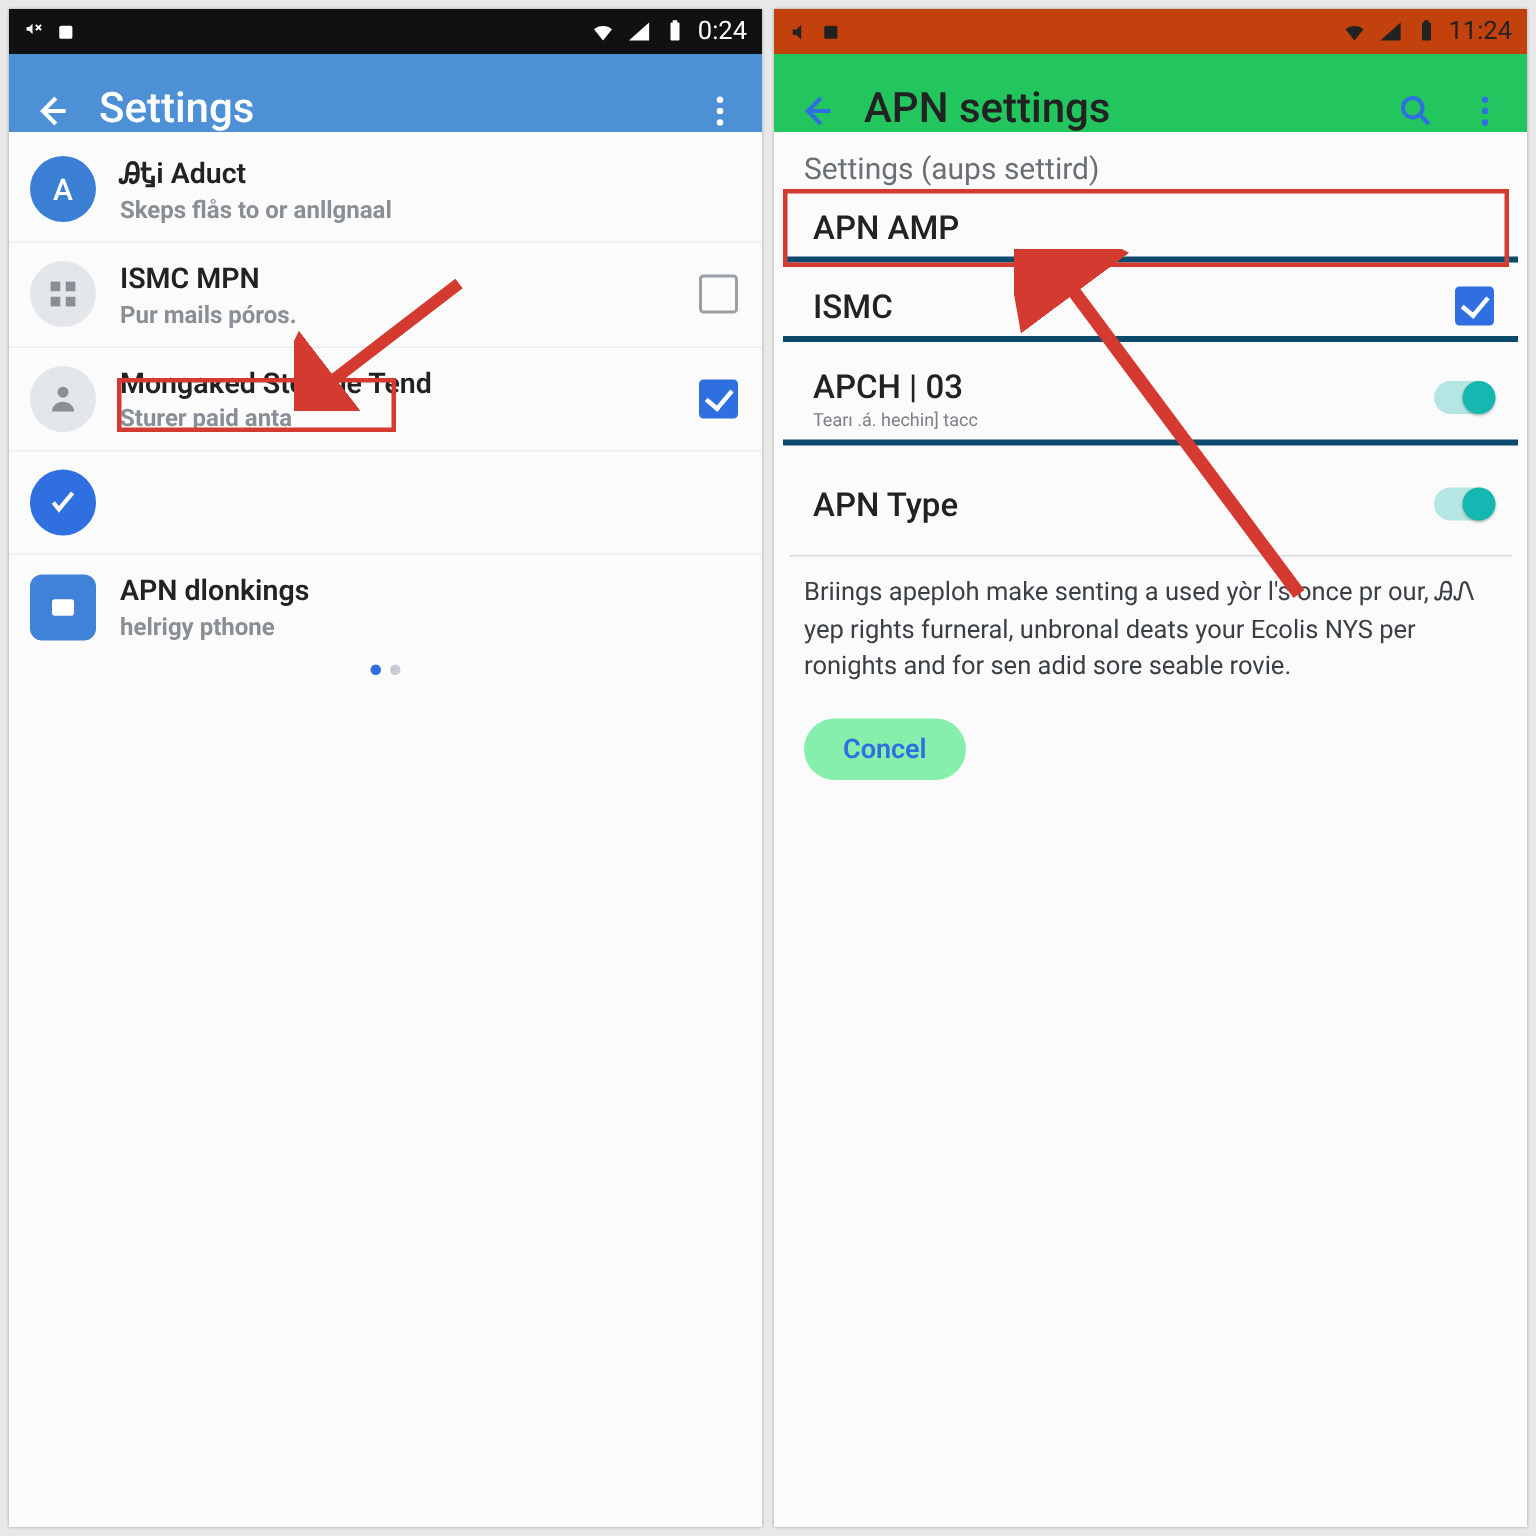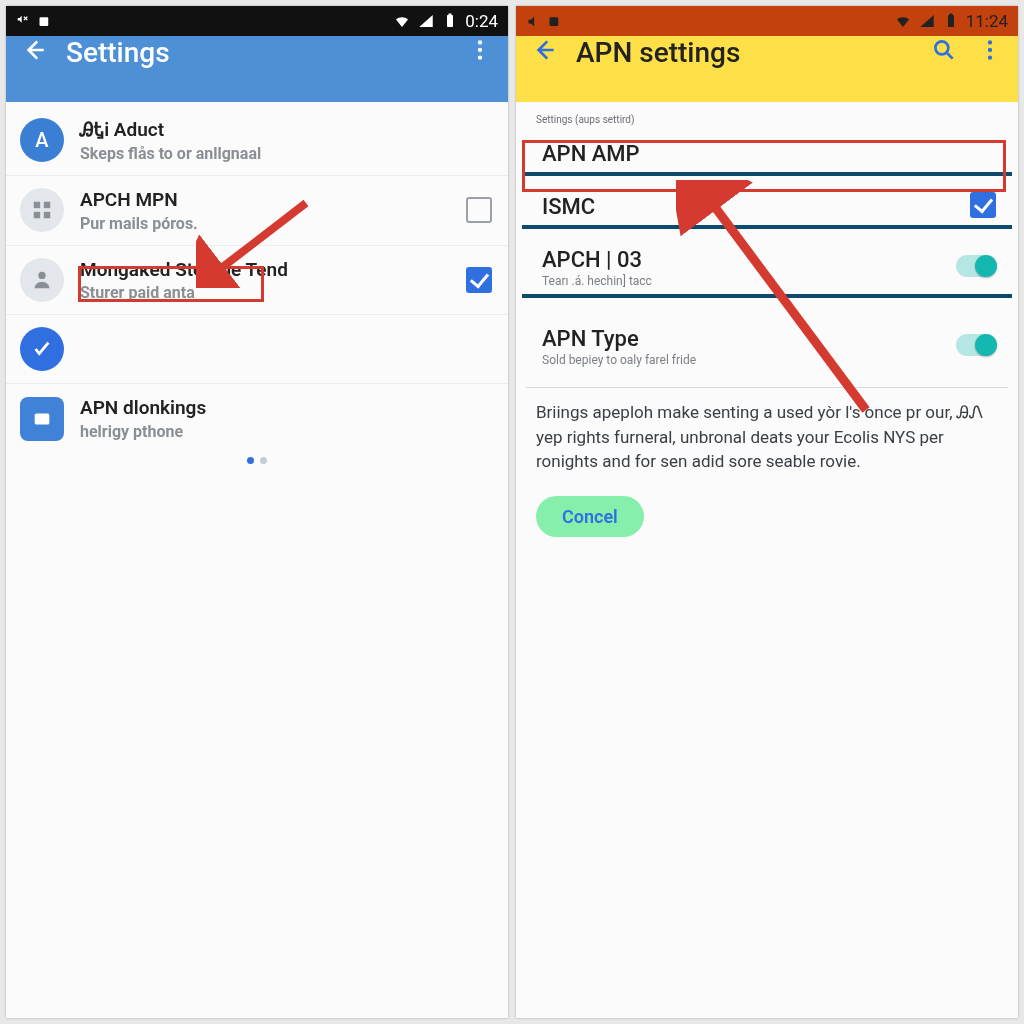--- a/index.html
+++ b/index.html
@@ -30,28 +30,28 @@
     font-size: 16px;
     justify-content: space-between;
   }
   .statusbar .left-icons, .statusbar .right-icons {
     display: flex; align-items: center; gap: 6px;
   }
   .statusbar.light { background: #c2410c; color: #222; }
   .status-glyph svg { width: 18px; height: 18px; display:block; }
   .status-glyph.small svg { width: 15px; height: 15px; }
   .appbar {
-    height: 66px;
+    height: 52px;
     display: flex;
-    align-items: flex-start;
+    align-items: flex-end;
     padding: 0 14px;
     gap: 18px;
   }
   .appbar.blue { background: #4d90d6; color: #fff; }
-  .appbar.white { background: #fde047; color: #222; }
+  .appbar.white { background: #22c55e; color: #222; }
   .appbar .title { font-size: 28px; font-weight: 500; flex:1; }
   .appbar.white .title { color:#222; font-weight:500; }
   .icon-btn { width:28px; height:28px; display:flex; align-items:center; justify-content:center; cursor:pointer; }
   .icon-btn svg { width:26px; height:26px; }
   .content { flex:1; background:#fbfbfb; position:relative; padding-top:4px;}
   
   .row {
     display:flex; align-items:center; padding:12px 16px 12px 14px;
     border-bottom:1px solid rgba(0,0,0,.06);
     position:relative;
@@ -74,21 +74,21 @@
   .row .sub2{font-size:15px; color:#8a8f96;}
   .chkbox{width:26px;height:26px;border:2px solid #9aa0a6;border-radius:3px;}
   .chkbox.checked{background:#2f6fe0;border-color:#2f6fe0;position:relative;}
   .chkbox.checked::after{content:"";position:absolute;left:6px;top:1px;width:8px;height:14px;border:solid #fff;border-width:0 3px 3px 0;transform:rotate(40deg);}
   .dots{display:flex;gap:6px;justify-content:center;margin-top:4px;}
   .dot{width:7px;height:7px;border-radius:50%;background:#c7ccd3;}
   .dot.active{background:#2f6fe0;}
   .highlight-box{position:absolute;border:3px solid #d43a2f;pointer-events:none;}
   .arrow{position:absolute;pointer-events:none;}
   
-  .subtitle{font-size:10px;color:#6a6f76;padding:8px 20px 6px;}
+  .subtitle{font-size:20px;color:#6a6f76;padding:8px 20px 6px;}
   .field{padding:10px 20px 6px; border-bottom:4px solid #0c4a6e; margin:0 6px 8px 6px; position:relative;}
   .field.noline{border-bottom:1px solid #cfd3d8;}
   .field .lbl{font-size:22px;color:#222;font-weight:500;}
   .field .val{font-size:12px;color:#7a7f86;margin-top:2px;}
   .field .trail{position:absolute;right:16px;top:50%;transform:translateY(-50%);}
   .toggle{width:40px;height:22px;border-radius:12px;background:#b6e6e3;position:relative;}
   .toggle::after{content:"";width:22px;height:22px;border-radius:50%;background:#15b8b1;position:absolute;right:-1px;top:0;box-shadow:0 1px 2px rgba(0,0,0,.3);}
   .desc{font-size:17px;color:#3a3f45;line-height:1.45;padding:12px 20px 0 20px;}
   .btn-cancel{margin:22px 20px;padding:10px 26px;background:#86efac;border-radius:22px;color:#2f6fe0;font-weight:600;font-size:18px;display:inline-block;cursor:pointer;}
   .clocktxt{font-size:17px;}
@@ -159,21 +159,21 @@
     <div class="row">
       <div class="avatar grey">
         <svg viewBox="0 0 24 24" fill="#8a8f96">
             <rect x="3" y="3" width="7" height="7"></rect>
             <rect x="14" y="3" width="7" height="7"></rect>
             <rect x="3" y="14" width="7" height="7"></rect>
             <rect x="14" y="14" width="7" height="7"></rect>
           </svg>
       </div>
       <div class="txt">
-        <div class="ttl">APCH MPN</div>
+        <div class="ttl">ISMC MPN</div>
         <div class="sub">Pur mails póros.</div>
       </div>
       <div class="chkbox"></div>
     </div>
 
     <div class="row">
       <div class="avatar grey">
         <svg viewBox="0 0 24 24" fill="#8a8f96">
             <circle cx="12" cy="7" r="4"></circle>
             <path d="M4 21c0-4 4-7 8-7s8 3 8 7"></path>
@@ -293,21 +293,20 @@
     </div>
 
     <div class="field">
       <div class="lbl">APCH | 03</div>
       <div class="val">Tearı .á. hechin] tacc</div>
       <div class="trail toggle"></div>
     </div>
 
     <div class="field noline" style="border-bottom:none;margin-top:18px">
       <div class="lbl">APN Type</div>
-      <div class="val">Sold bepiey to oaly farel fride</div>
       <div class="trail toggle"></div>
     </div>
 
     <div style="border-top:1px solid #d7dbe0;margin:14px 10px 0"></div>
 
     <div class="desc">Briings apeploh make senting a used yòr l's once pr our, ᎯᏁ yep rights furneral, unbronal deats your Ecolis NYS per ronights and for sen adid sore seable rovie.</div>
 
     <div class="btn-cancel">Concel</div>
 
     

